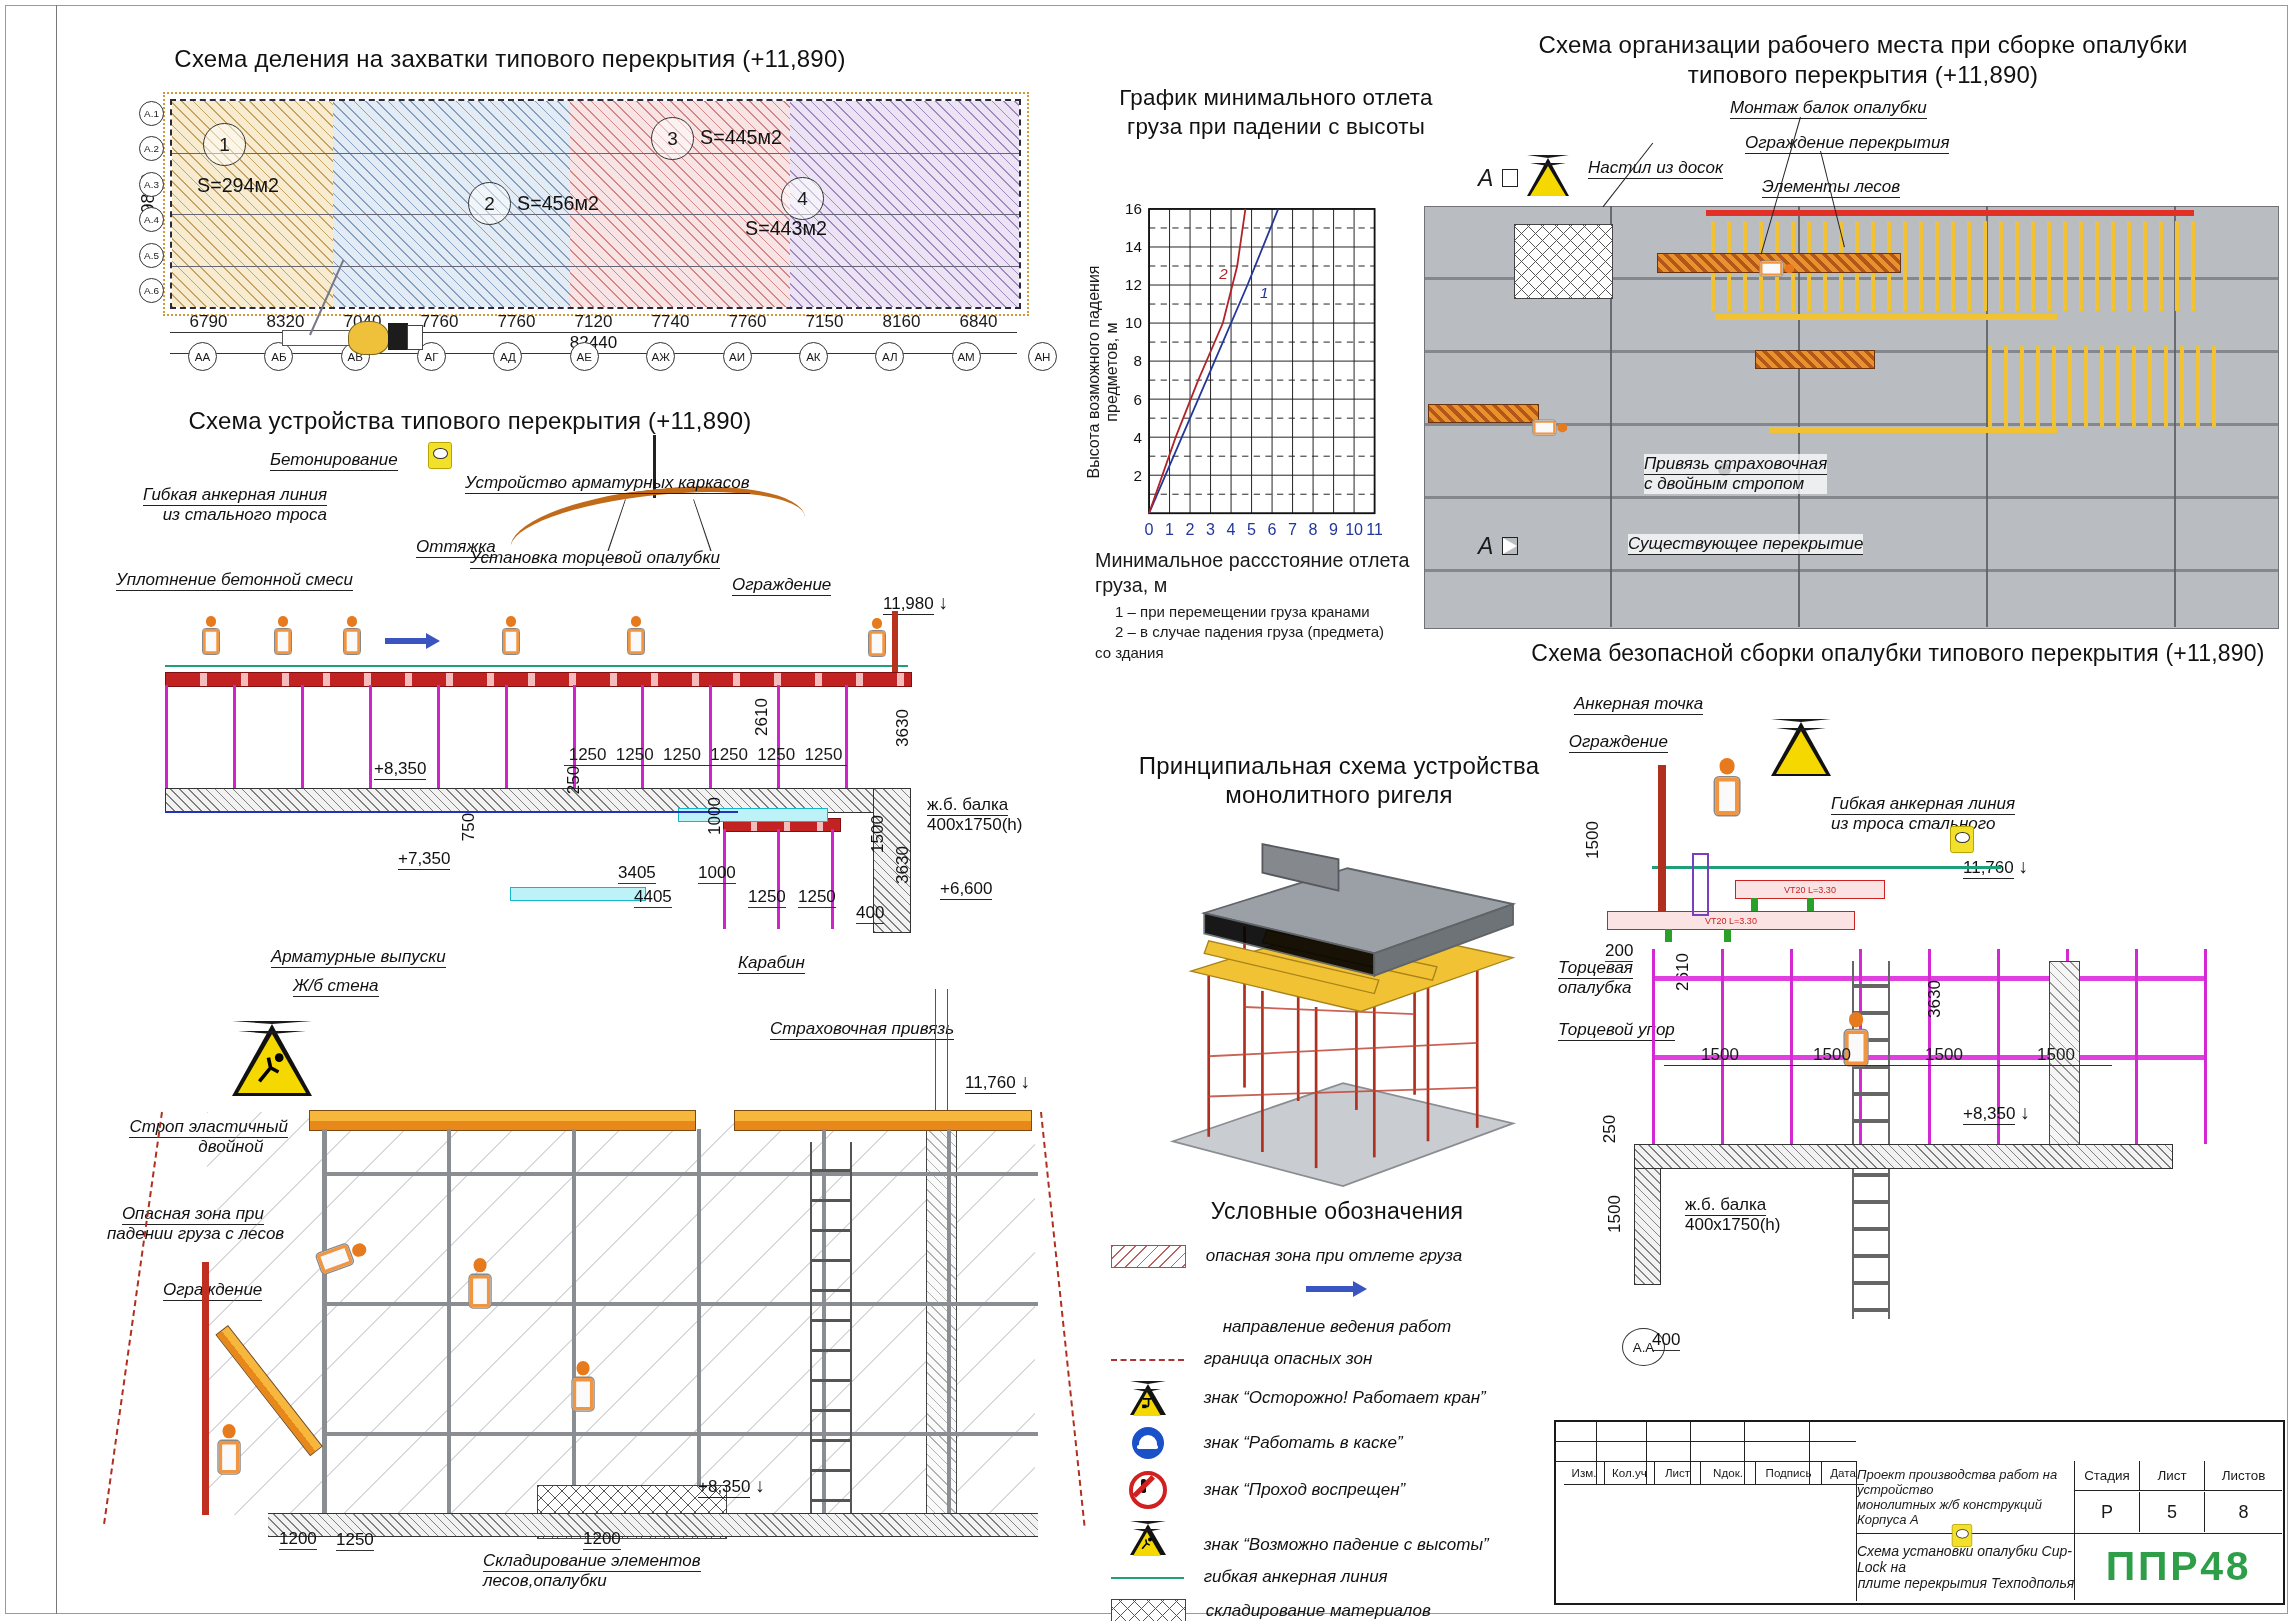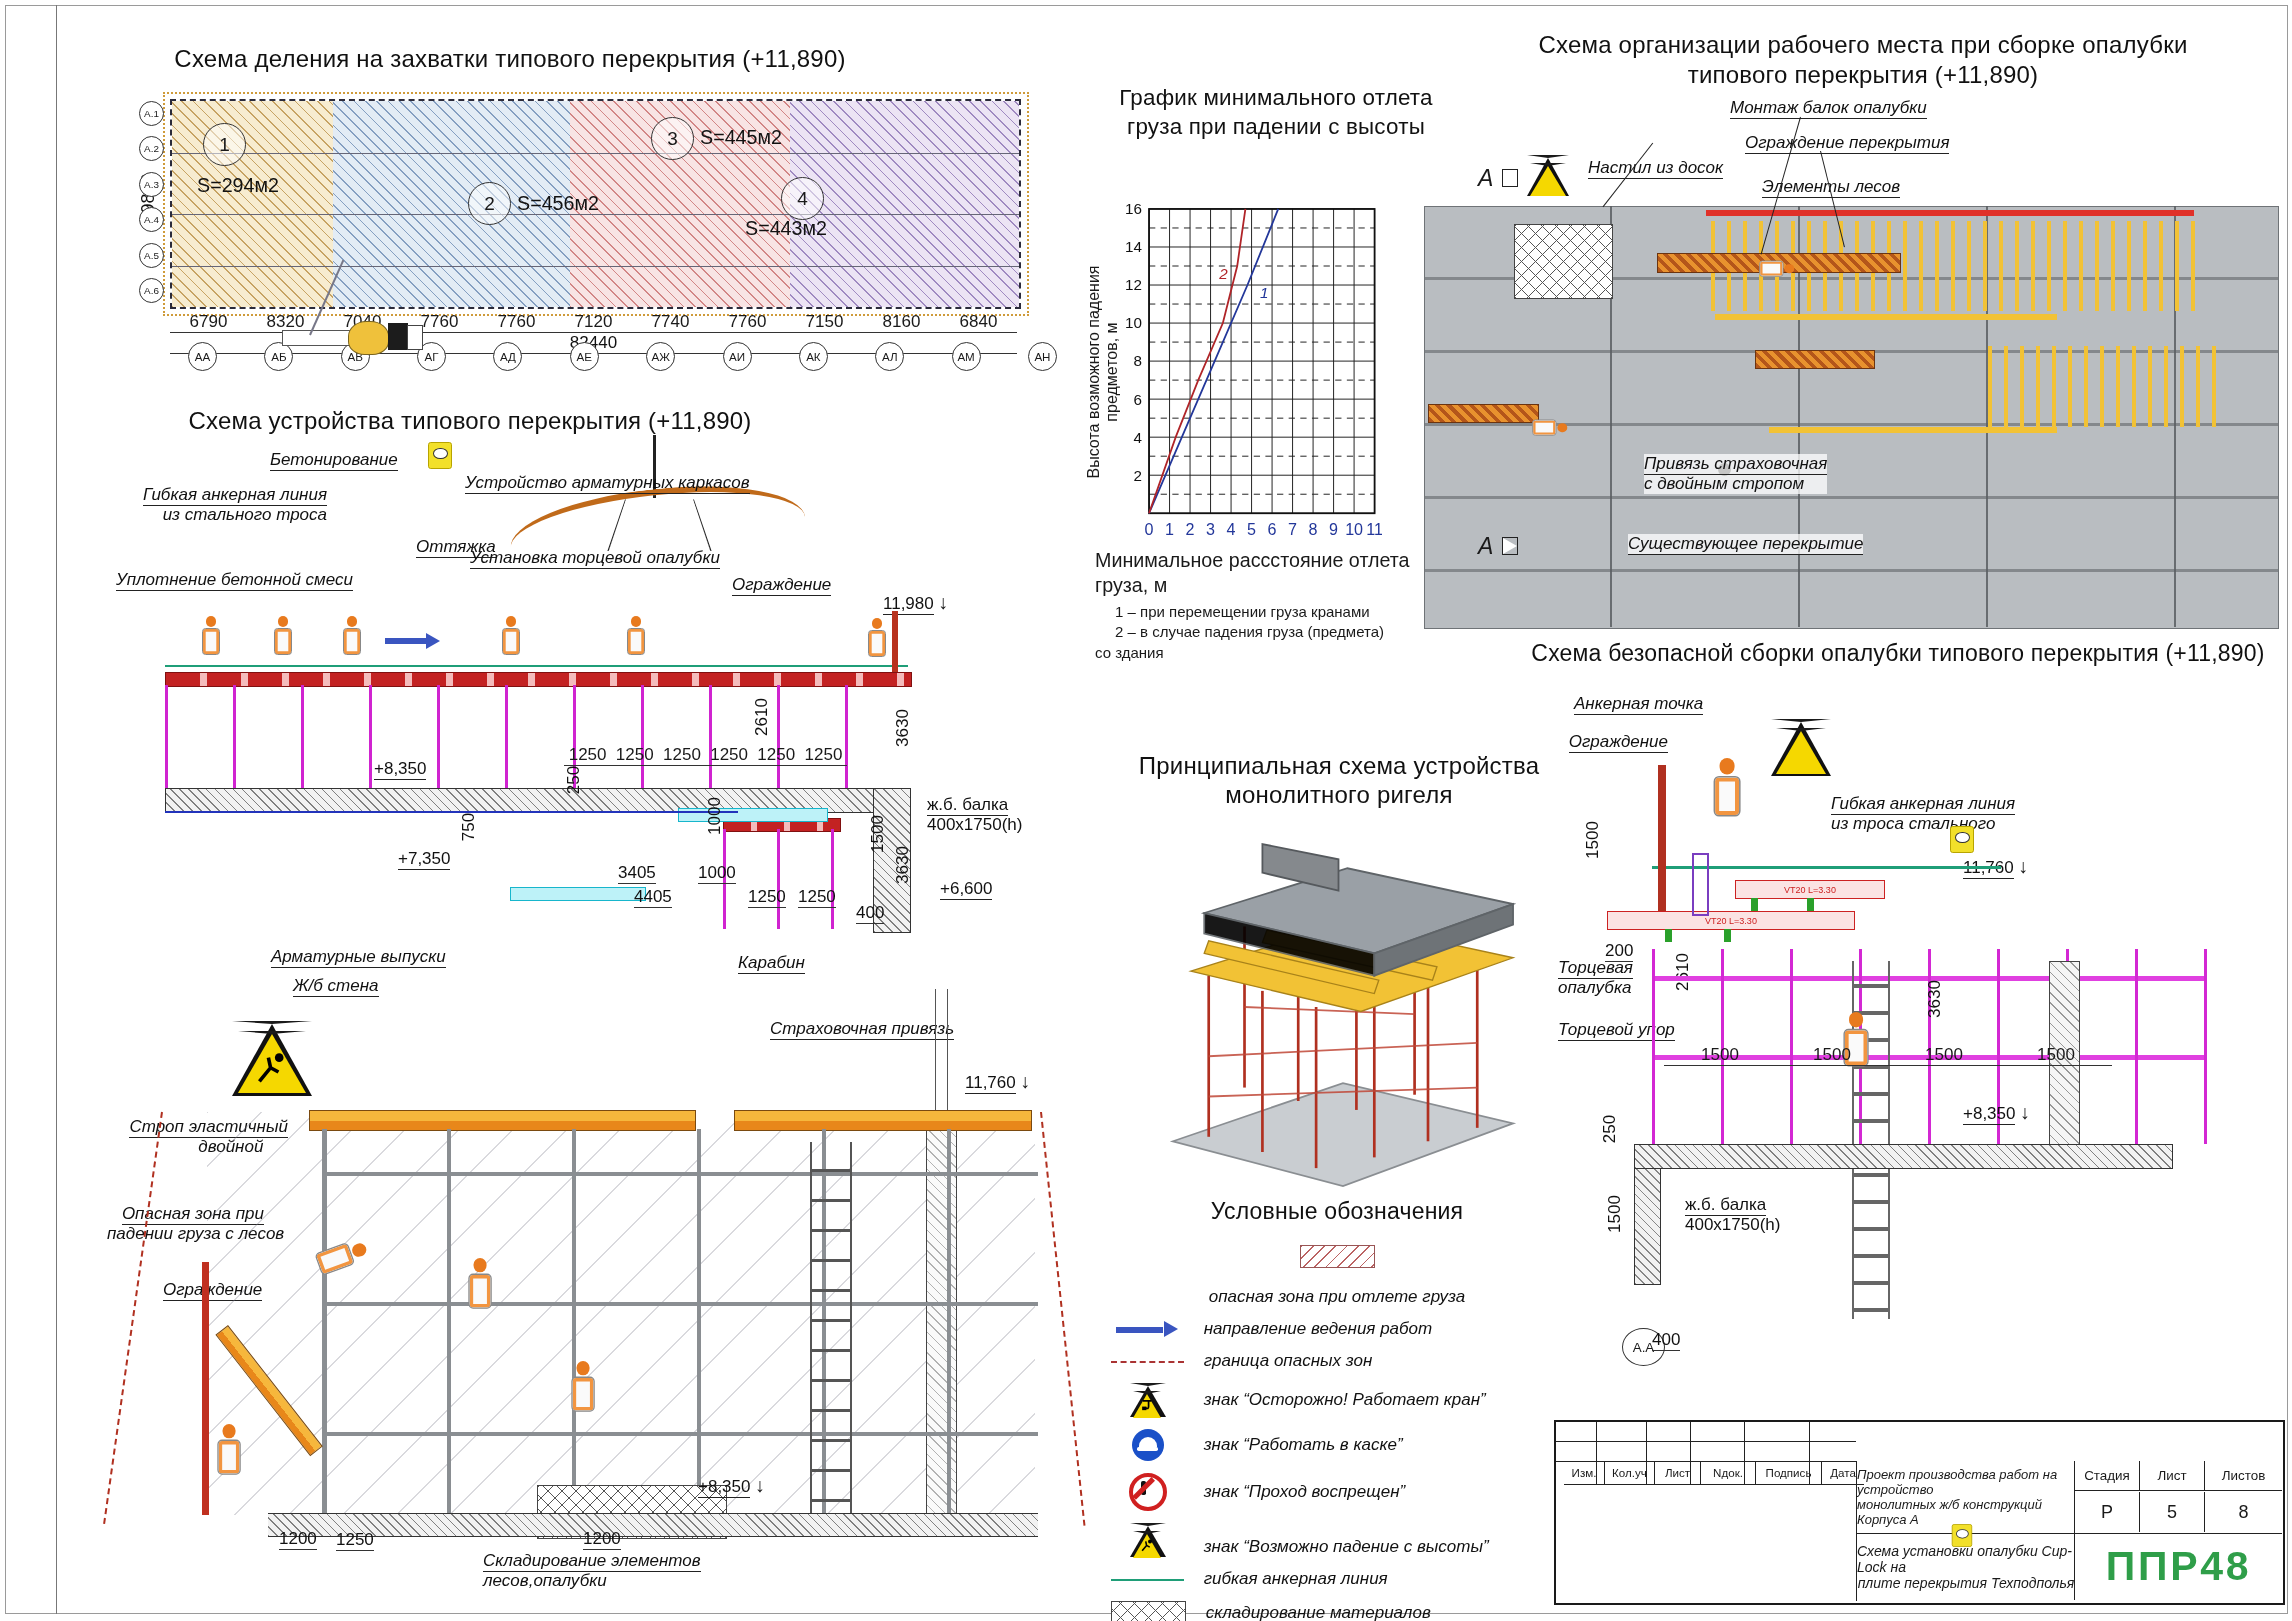--- a/index.html
+++ b/index.html
@@ -386,25 +386,25 @@
     <polygon points="55,105 245,150 400,95 215,55" fill="#9aa0a6" stroke="#5f6468" stroke-width="2"></polygon>
     <polygon points="55,105 55,128 245,175 245,150" fill="#7d8destroy87" stroke="#5f6468" stroke-width="2" opacity=".9"></polygon>
     <polygon points="245,150 245,175 400,118 400,95" fill="#6e7377" stroke="#5f6468" stroke-width="2"></polygon>
     <polygon points="120,60 205,80 205,45 120,28" fill="#85898d" stroke="#55595d" stroke-width="2"></polygon>
   </svg>
 </div>
 
 <div class="abs" style="left:1111px;top:1198px;width:452px;height:416px;">
   <div class="ttl abs" style="left:0;top:0;width:100%;font-size:23px;">Условные обозначения</div>
   <div class="abs" style="left:0;top:47px;width:100%;display:flex;flex-direction:column;gap:12px;">
-    <div style="display:flex;align-items:center;gap:19.7px;flex-direction:column;">
+    <div style="display:flex;align-items:center;gap:19.7px;">
       <span class="hatchRed" style="width:73px;height:20.6px;flex:none;"></span>
       <span class="lbl">опасная зона при отлете груза</span>
         </div>
-    <div style="display:flex;align-items:center;gap:19.7px;">
+    <div style="display:flex;align-items:center;gap:19.7px;flex-direction:column;">
       <span style="width:73px;flex:none;position:relative;height:18px;">
             <span class="barrow" style="left:5.4px;top:6.3px;width:47px;"></span>
           </span>
       <span class="lbl">направление ведения работ</span>
         </div>
     <div style="display:flex;align-items:center;gap:19.7px;">
       <span style="width:73px;flex:none;border-top:2.2px dashed #a33;position:relative;top:0.9px;"></span>
       <span class="lbl">граница опасных зон</span>
         </div>
     <div style="display:flex;align-items:center;gap:19.7px;">

